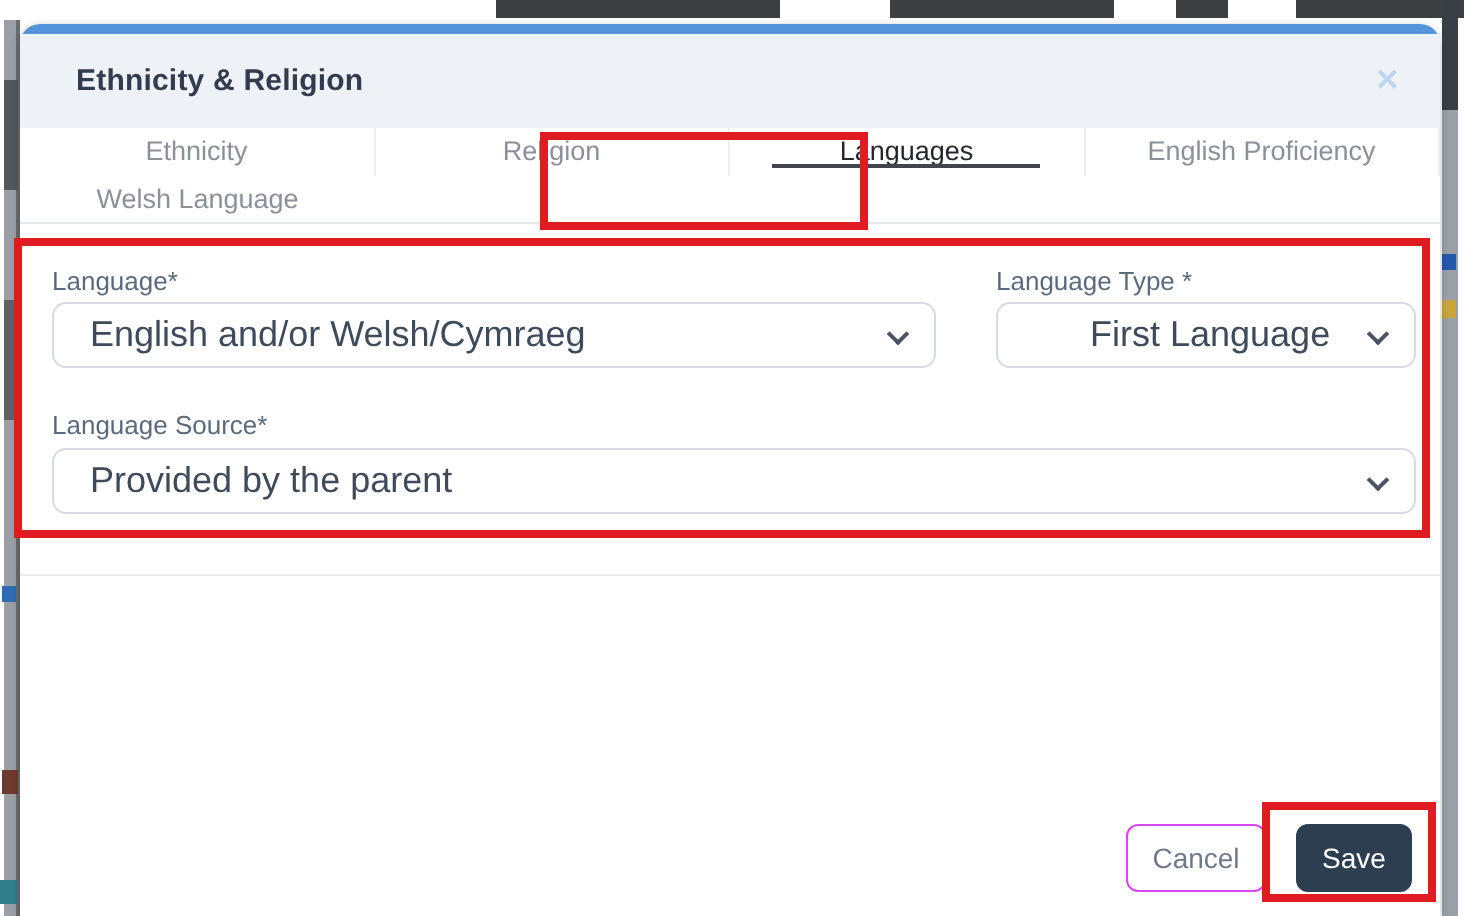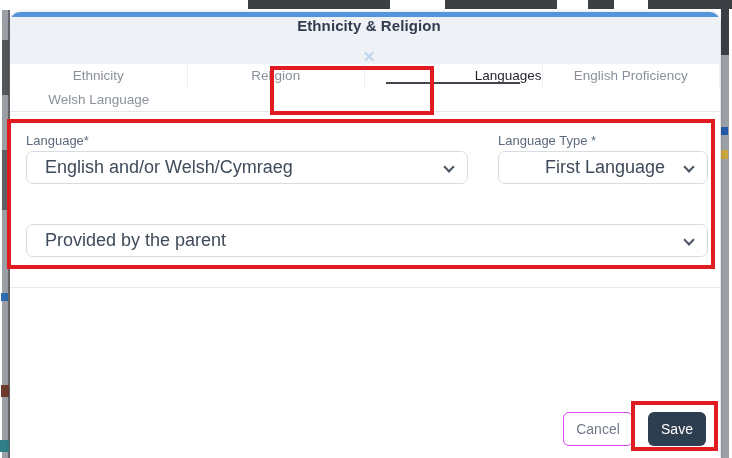--- a/index.html
+++ b/index.html
@@ -34,21 +34,20 @@
     width: 100%; height: 5px;
     background: #5494db;
     border-radius: 10px 10px 0 0;
   }
   .modal-header {
     position: absolute; left: 0; top: 5px;
     width: 100%; height: 47px;
     background: #eef2f7;
     display: flex; align-items: center; justify-content: space-between;
     padding: 0 20px 0 28px;
-    flex-direction: column;
   }
   .modal-title {
     font-size: 15px; font-weight: 700; color: #333c4e;
     letter-spacing: 0.1px;
   }
   .close-x {
     font-size: 15px; font-weight: 700; color: #bdd6ee;
     cursor: pointer; line-height: 1;
   }
 
@@ -61,21 +60,21 @@
     border-bottom: 1px solid #e4e7eb;
   }
   .tab {
     position: relative;
     display: flex; align-items: center; justify-content: center;
     font-size: 13.5px; color: #8b9199;
     border-right: 1px solid #eceef1;
     cursor: pointer;
   }
   .tab:last-child { border-right: none; }
-  .tab.active { color: #24282e; font-weight: 400; justify-content: flex-end; }
+  .tab.active { color: #24282e; font-weight: 400; }
   .tab-underline {
     position: absolute; bottom: 4px; left: 12%;
     width: 76%; height: 2px; background: #41464d;
   }
 
   
   .field-label {
     position: absolute;
     font-size: 13px; color: #5c6b7c;
   }
@@ -185,20 +184,21 @@
     <span>English and/or Welsh/Cymraeg</span>
     <span class="chevron"></span>
   </div>
 
   <div class="field-label" style="left:488px;top:121px;">Language Type *</div>
   <div class="select-box" style="left:488px;top:139px;width:210px;padding-left:46px;">
     <span>First Language</span>
     <span class="chevron"></span>
   </div>
 
+  <div class="field-label" style="left:16px;top:193px;">Language Source*</div>
   <div class="select-box" style="left:16px;top:212px;width:682px;">
     <span>Provided by the parent</span>
     <span class="chevron"></span>
   </div>
 
   <div class="body-divider"></div>
 
   <button class="btn btn-cancel">Cancel</button>
   <button class="btn btn-save">Save</button>
 </div>

